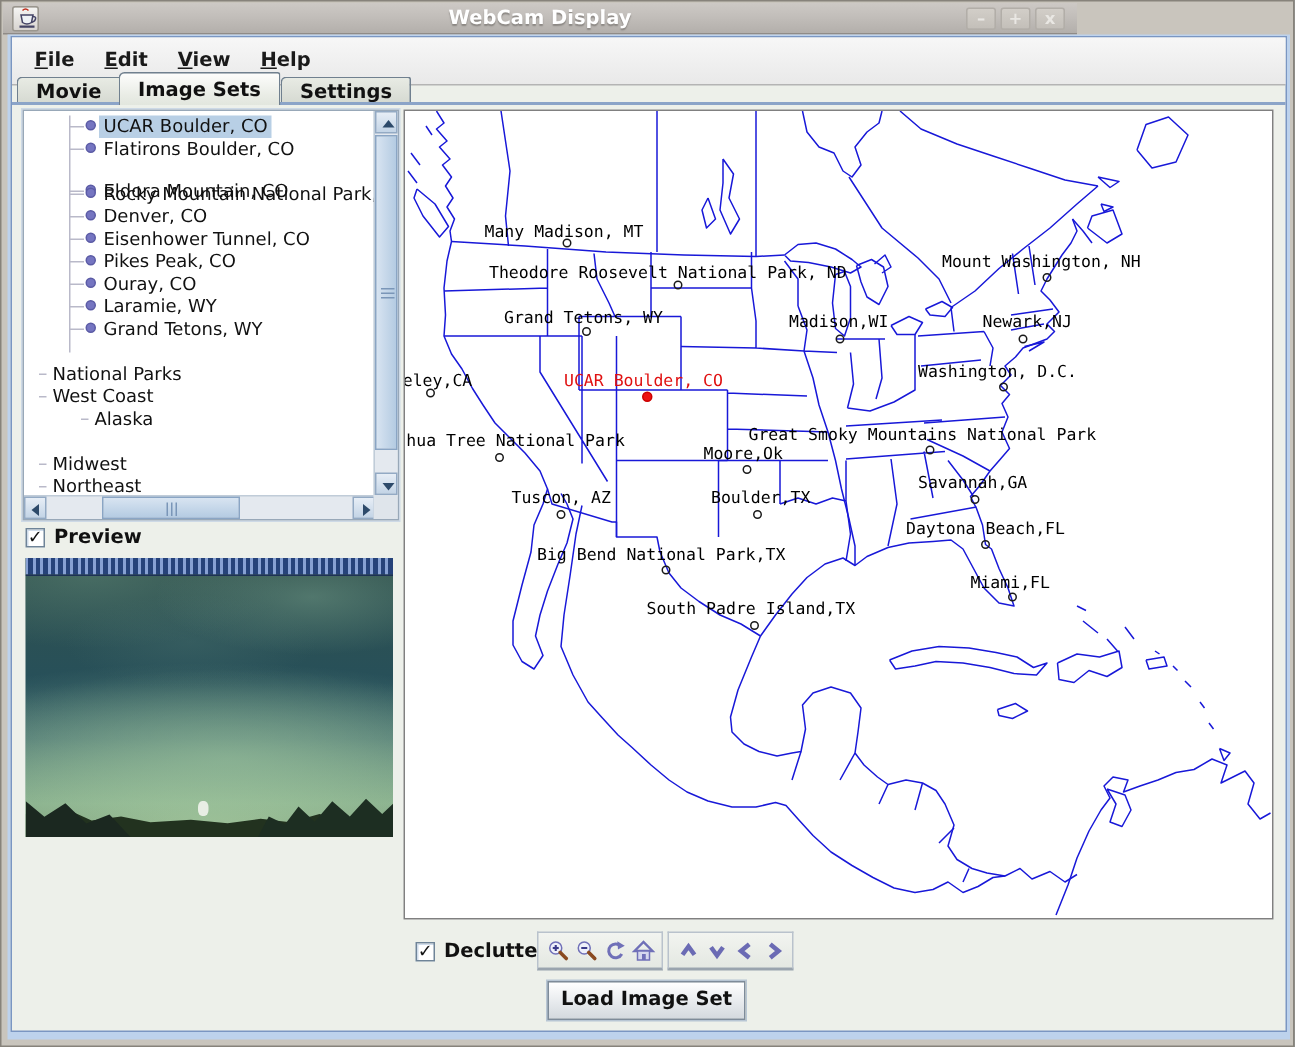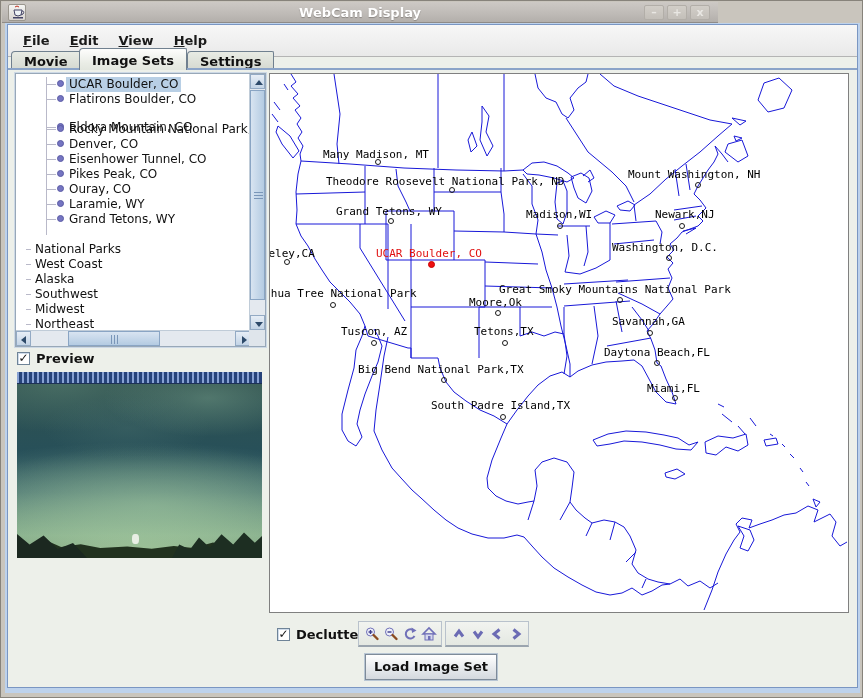--- a/index.html
+++ b/index.html
@@ -181,27 +181,23 @@
           <span class="lbl" style="left: 50px;">Grand Tetons, WY</span>
         </div>
         <div class="trow" style="top: 168px;">
           <div class="gstub" style="left: 10px; top: 7px;"></div>
           <span class="lbl" style="left: 16px;">National Parks</span>
         </div>
         <div class="trow" style="top: 183px;">
           <div class="gstub" style="left: 10px; top: 7px;"></div>
           <span class="lbl" style="left: 16px;">West Coast</span>
         </div>
-        <div class="trow" style="top: 198px;">
+        <div class="trow" style="top: 198px; margin-left: 28px;">
           <div class="gstub" style="left: 10px; top: 7px;"></div>
           <span class="lbl" style="left: 16px;">Alaska</span>
-        </div>
-        <div class="trow" style="top: 213px;">
-          <div class="gstub" style="left: 10px; top: 7px;"></div>
-          <span class="lbl" style="left: 16px;">Southwest</span>
         </div>
         <div class="trow" style="top: 228px;">
           <div class="gstub" style="left: 10px; top: 7px;"></div>
           <span class="lbl" style="left: 16px;">Midwest</span>
         </div>
         <div class="trow" style="top: 243px;">
           <div class="gstub" style="left: 10px; top: 7px;"></div>
           <span class="lbl" style="left: 16px;">Northeast</span>
         </div>
       </div>
@@ -314,21 +310,21 @@
         <span class="maplabel hl" style="left: 106px; top: 173px;">UCAR Boulder, CO</span>
         <div class="mapdot hl" style="left: 158px; top: 187px;"></div>
         <span class="maplabel" style="left: -19px; top: 213px;">Joshua Tree National Park</span>
         <div class="mapdot" style="left: 60px; top: 228px;"></div>
         <span class="maplabel" style="left: 229px; top: 209px;">Great Smoky Mountains National Park</span>
         <div class="mapdot" style="left: 347px; top: 223px;"></div>
         <span class="maplabel" style="left: 199px; top: 222px;">Moore,Ok</span>
         <div class="mapdot" style="left: 225px; top: 236px;"></div>
         <span class="maplabel" style="left: 71px; top: 251px;">Tuscon, AZ</span>
         <div class="mapdot" style="left: 101px; top: 266px;"></div>
-        <span class="maplabel" style="left: 204px; top: 251px;">Tetons,TX</span>
+        <span class="maplabel" style="left: 204px; top: 251px;">Boulder,TX</span>
         <div class="mapdot" style="left: 232px; top: 266px;"></div>
         <span class="maplabel" style="left: 342px; top: 241px;">Savannah,GA</span>
         <div class="mapdot" style="left: 377px; top: 256px;"></div>
         <span class="maplabel" style="left: 88px; top: 289px;">Big Bend National Park,TX</span>
         <div class="mapdot" style="left: 171px; top: 303px;"></div>
         <span class="maplabel" style="left: 334px; top: 272px;">Daytona Beach,FL</span>
         <div class="mapdot" style="left: 384px; top: 286px;"></div>
         <span class="maplabel" style="left: 161px; top: 325px; text-align: center;">South Padre Island,TX</span>
         <div class="mapdot" style="left: 230px; top: 340px;"></div>
         <span class="maplabel" style="left: 377px; top: 308px;">Miami,FL</span>

